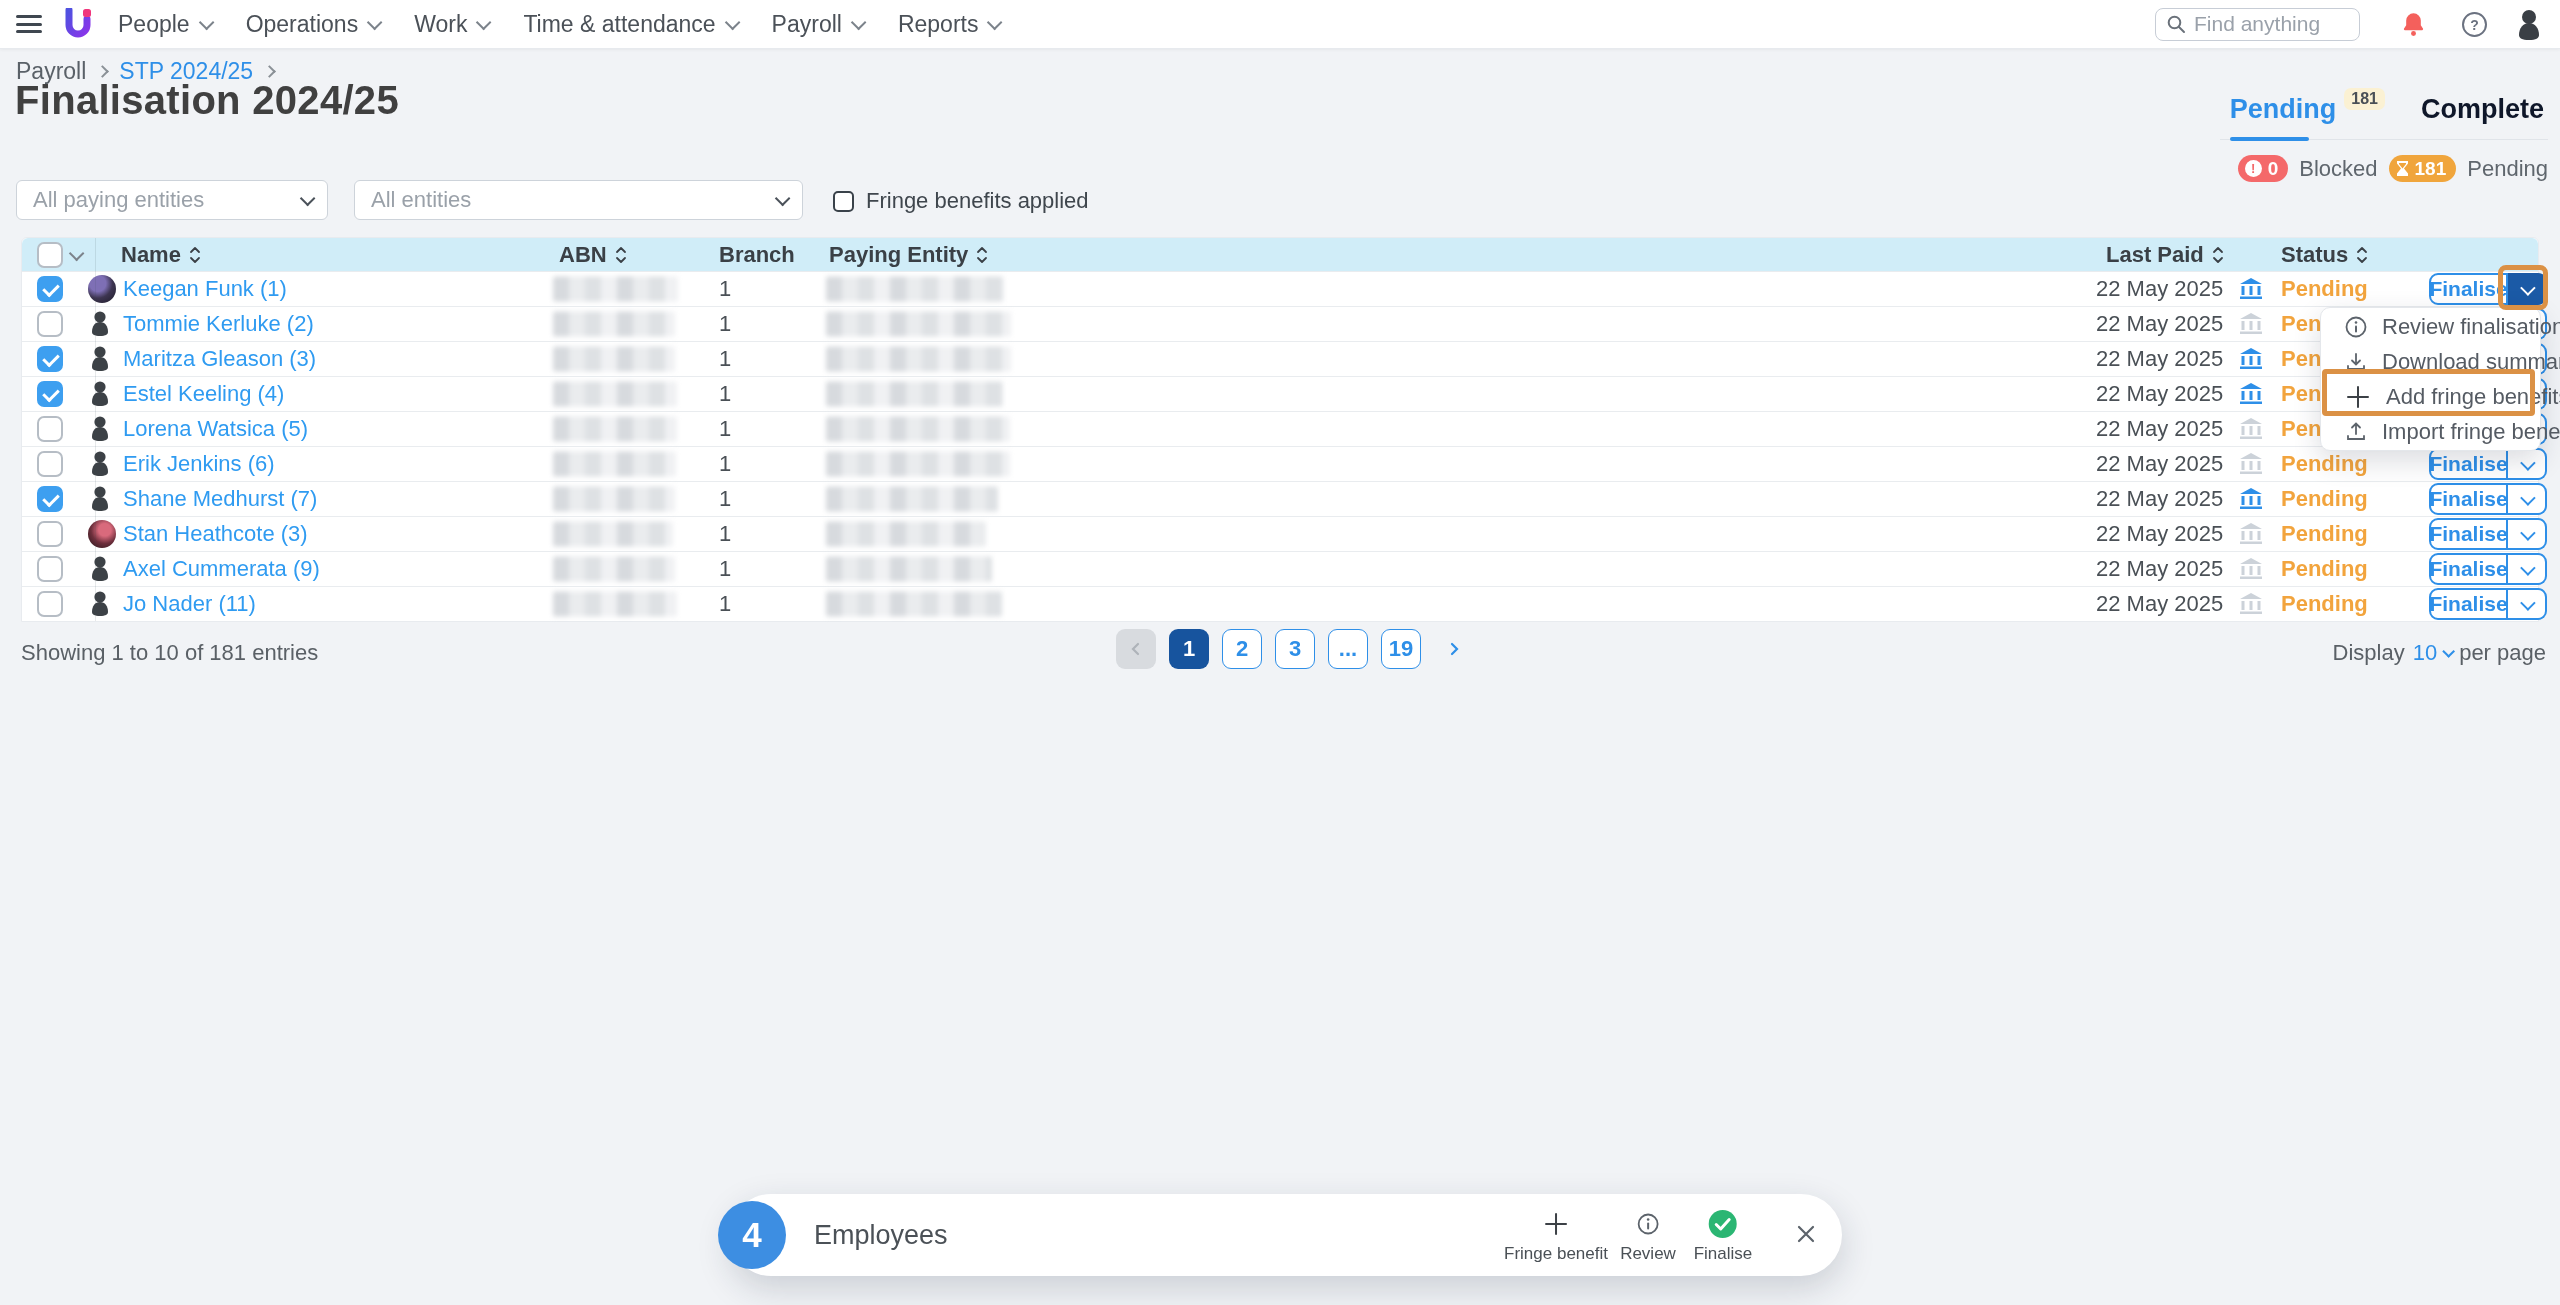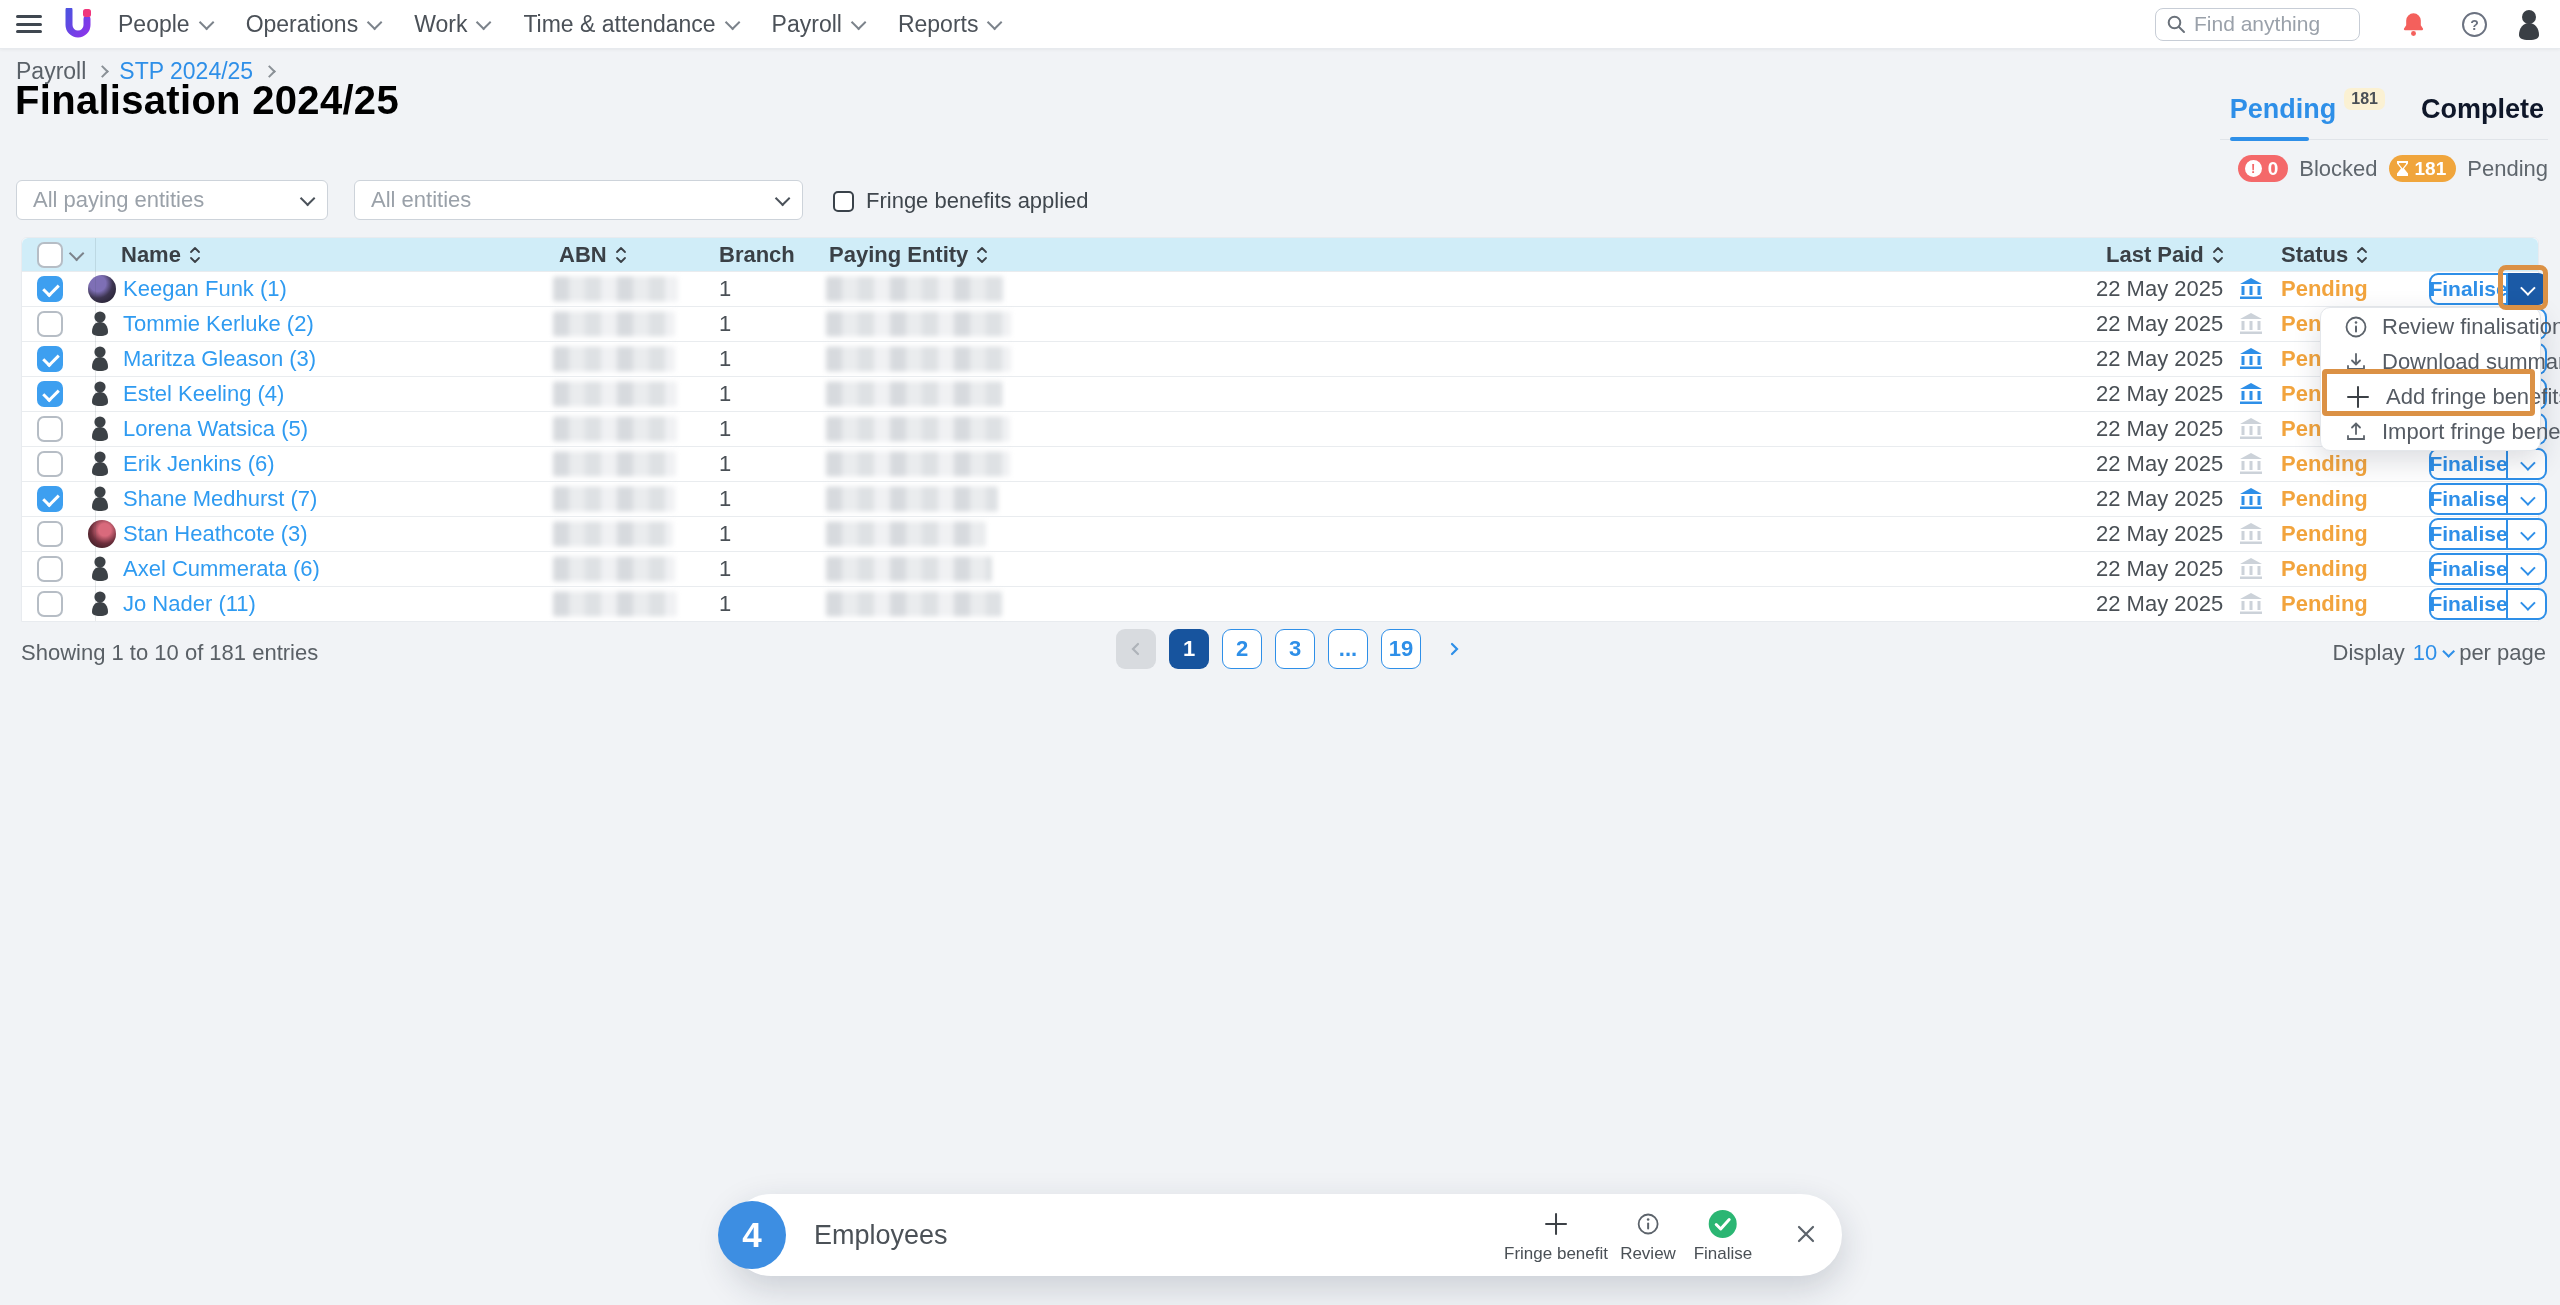--- a/index.html
+++ b/index.html
@@ -20,21 +20,21 @@
   .spacer { flex:1; }
   .search { width:205px; height:33px; border:1.5px solid #c7cdd6; border-radius:8px; display:flex; align-items:center; padding:0 10px; gap:8px; background:#fff; }
   .search input { border:none; outline:none; width:150px; font-size:21px; color:#4a5056; font-family:inherit; background:transparent; }
   .search input::placeholder { color:#9aa1aa; }
   .iconbtn { margin-left:40px; cursor:pointer; }
 
   
   .breadcrumb { position:absolute; left:16px; top:58px; display:flex; align-items:center; gap:12px; font-size:23px; color:#5a6168; }
   .breadcrumb .crumb-link { color:#2e8fe8; cursor:pointer; }
   .bc-chev { width:9px; height:9px; border-right:2.2px solid #8a9096; border-top:2.2px solid #8a9096; transform:rotate(45deg); }
-  .page-title { position:absolute; left:15px; top:78px; font-size:40px; font-weight:700; color:#000000; letter-spacing:.3px; }
+  .page-title { position:absolute; left:15px; top:78px; font-size:40px; font-weight:700; color:#404040; letter-spacing:.3px; }
 
   .tabs { position:absolute; right:12px; top:94px; display:flex; align-items:flex-start; gap:36px; border-bottom:1px solid #e0e4e9; padding:0 4px 14px 10px; }
   .tab { font-size:27px; font-weight:600; cursor:pointer; position:relative; }
   .tab.active { color:#2e8fe8; }
   .tab.inactive { color:#0f172a; }
   .tab .count-badge { display:inline-block; background:#fbf1d3; color:#4a5056; font-size:16px; font-weight:600; border-radius:7px; padding:2px 7px; vertical-align:top; transform:translateY(-6px); margin-left:8px; }
   .tab-underline { position:absolute; left:0; bottom:-16px; width:79px; height:4px; background:#2e8fe8; border-radius:2px; }
 
   .summary { position:absolute; right:12px; top:155px; display:flex; align-items:center; gap:11px; }
   .pill { height:27px; border-radius:14px; display:flex; align-items:center; gap:6px; padding:0 10px 0 7px; color:#fff; font-size:19px; font-weight:700; }
@@ -504,21 +504,21 @@
       </div>
       <div class="row">
         <span class="cb"></span>
         <span class="avatar" style="overflow:visible">
           <svg width="24" height="26" viewBox="0 0 24 26" fill="#3c4146">
             <circle cx="12" cy="7" r="5.6"></circle>
             <path d="M12 12c-5 0-8 4-8 10 0 2.4 2.4 4 8 4s8-1.6 8-4c0-6-3-10-8-10z"></path>
           </svg>
         </span>
         <span class="cell" style="left:101px">
-          <a class="name-link">Axel Cummerata (6)</a>
+          <a class="name-link">Axel Cummerata (9)</a>
         </span>
         <span class="blur-block" style="left:531px;width:122px"></span>
         <span class="cell cell-text" style="left:697px">1</span>
         <span class="blur-block" style="left:804px;width:166px"></span>
         <span class="cell cell-text" style="left:2074px">22 May 2025</span>
         <span class="cell" style="left:2217px">
           <svg width="24" height="22" viewBox="0 0 24 22" fill="#ccd2d9">
             <path d="M12 0 1 6h22zM2.5 8h3v9h-3zM10.5 8h3v9h-3zM18.5 8h3v9h-3zM1 18.5h22V21H1z"></path>
           </svg>
         </span>

